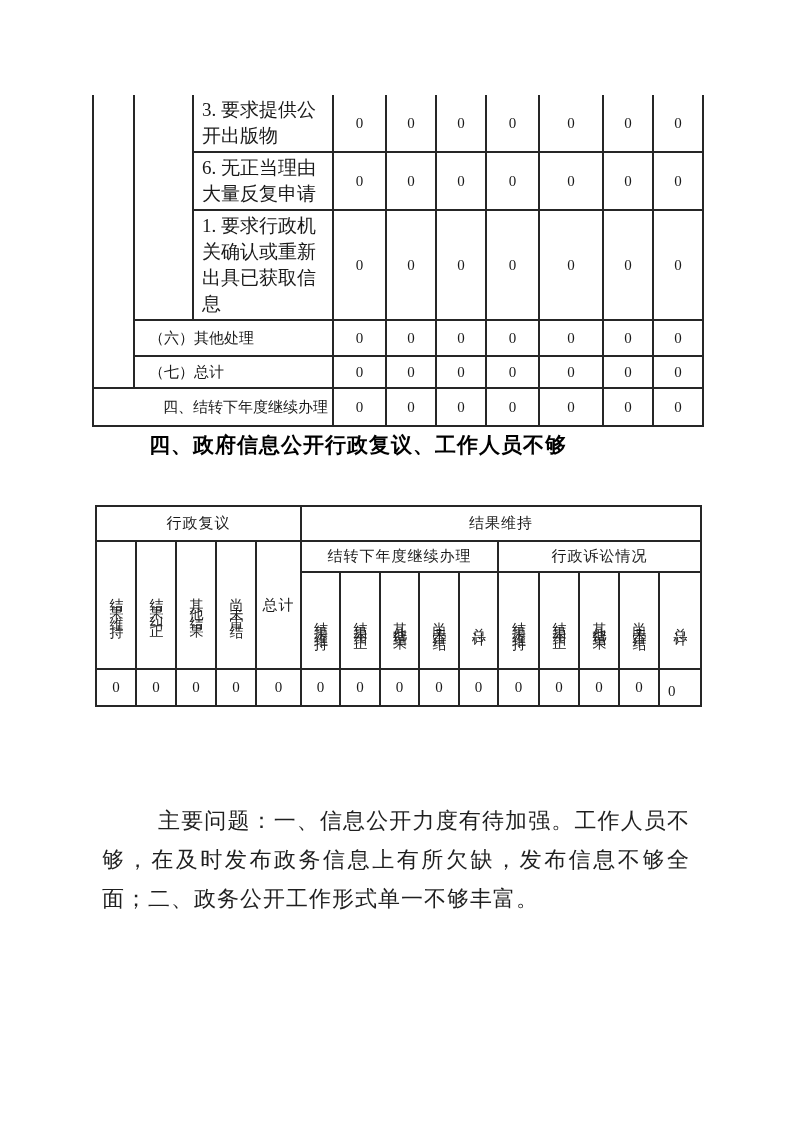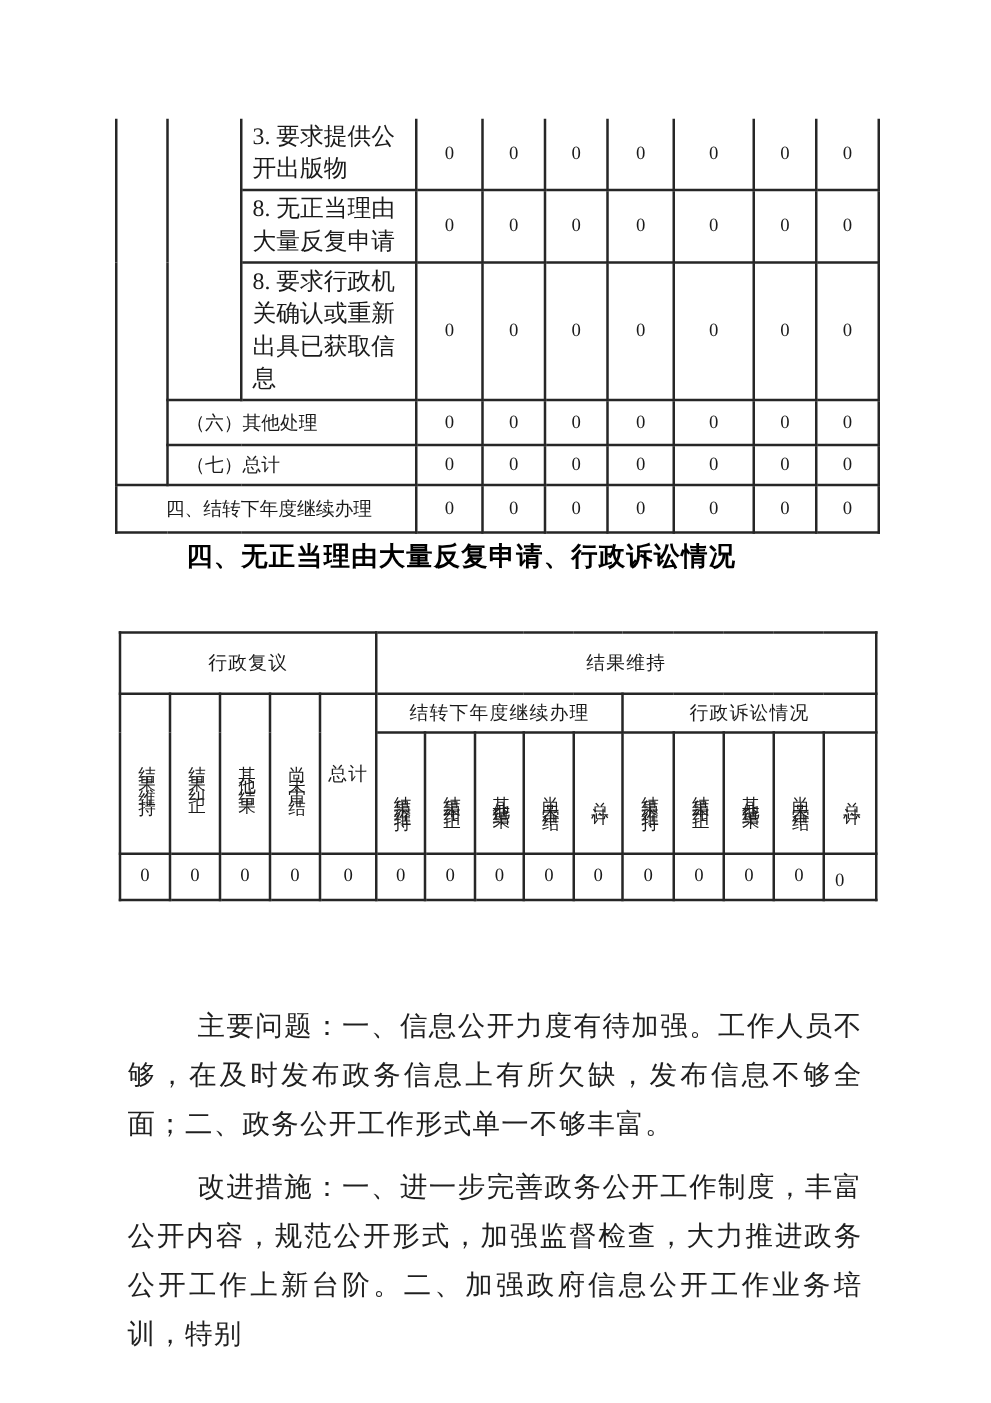--- a/index.html
+++ b/index.html
@@ -14,21 +14,21 @@
 
   
   .t1 { left:92px; top:95px; width:610px; }
   .t1 td { border:2px solid #262626; }
   .t1 tr.r-first td { border-top:none; }
   .t1 .lbl {
     font-size:19px; line-height:26px; text-align:left;
     vertical-align:top; padding:2px 4px 2px 8px;
   }
   .t1 .lbl-mid { font-size:15px; vertical-align:middle; padding:2px 4px 2px 14px; text-align:left; }
-  .t1 .lbl-full { font-size:15px; vertical-align:middle; padding:2px 4px 2px 8px; text-align:center; }
+  .t1 .lbl-full { font-size:15px; vertical-align:middle; padding:2px 4px 2px 8px; text-align:right; }
   .t1 .val { font-size:15px; text-align:center; vertical-align:middle; }
 
   
   .heading {
     position:absolute; left:92px; width:640px;
     font-family:"Liberation Sans","DejaVu Sans",sans-serif;
     font-weight:bold; font-size:21px; color:#000000; padding-left:57px;
     letter-spacing:1px;
   }
   .h4 { top:431px; }
@@ -82,31 +82,31 @@
       <td class="lbl">3. 要求提供公开出版物</td>
       <td class="val">0</td>
       <td class="val">0</td>
       <td class="val">0</td>
       <td class="val">0</td>
       <td class="val">0</td>
       <td class="val">0</td>
       <td class="val">0</td>
     </tr>
     <tr style="height:55px">
-      <td class="lbl">8. 无正当理由大量反复申请</td>
+      <td class="lbl">6. 无正当理由大量反复申请</td>
       <td class="val">0</td>
       <td class="val">0</td>
       <td class="val">0</td>
       <td class="val">0</td>
       <td class="val">0</td>
       <td class="val">0</td>
       <td class="val">0</td>
     </tr>
     <tr style="height:78px">
-      <td class="lbl">8. 要求行政机关确认或重新出具已获取信息</td>
+      <td class="lbl">1. 要求行政机关确认或重新出具已获取信息</td>
       <td class="val">0</td>
       <td class="val">0</td>
       <td class="val">0</td>
       <td class="val">0</td>
       <td class="val">0</td>
       <td class="val">0</td>
       <td class="val">0</td>
     </tr>
     <tr style="height:36px">
       <td class="lbl-mid" colspan="2">（六）其他处理</td>
@@ -134,42 +134,42 @@
       <td class="val">0</td>
       <td class="val">0</td>
       <td class="val">0</td>
       <td class="val">0</td>
       <td class="val">0</td>
       <td class="val">0</td>
     </tr>
   </tbody>
     </table>
 
-  <div class="heading h4">四、无正当理由大量反复申请、行政诉讼情况</div>
+  <div class="heading h4">四、政府信息公开行政复议、工作人员不够</div>
 
   <table class="t2">
     <colgroup>
       <col style="width:40px">
         <col style="width:40px">
         <col style="width:40px">
         <col style="width:40px">
         <col style="width:45px">
       <col style="width:39px">
         <col style="width:40px">
         <col style="width:39px">
         <col style="width:40px">
         <col style="width:39px">
       <col style="width:41px">
         <col style="width:40px">
         <col style="width:40px">
         <col style="width:40px">
         <col style="width:42px">
     </colgroup>
     <tbody>
-        <tr style="height:49px">
+        <tr style="height:35px">
       <th class="grp" colspan="5">行政复议</th>
       <th class="grp" colspan="10">结果维持</th>
     </tr>
     <tr style="height:31px">
       <th class="vth" rowspan="2">
             <div class="vtext ls-big">结果维持</div>
           </th>
       <th class="vth" rowspan="2">
             <div class="vtext ls-big">结果纠正</div>
           </th>
@@ -231,16 +231,15 @@
       <td class="val">0</td>
       <td class="val">0</td>
       <td class="val-low">0</td>
     </tr>
   </tbody>
     </table>
 
 
   <div class="body-text">
     <p class="para">主要问题：一、信息公开力度有待加强。工作人员不够，在及时发布政务信息上有所欠缺，发布信息不够全面；二、政务公开工作形式单一不够丰富。</p>
-    <p class="para para2">改进措施：一、进一步完善政务公开工作制度，丰富公开内容，规范公开形式，加强监督检查，大力推进政务公开工作上新台阶。二、加强政府信息公开工作业务培训，特别</p>
   </div>
 
 </div>
 
 </body></html>

